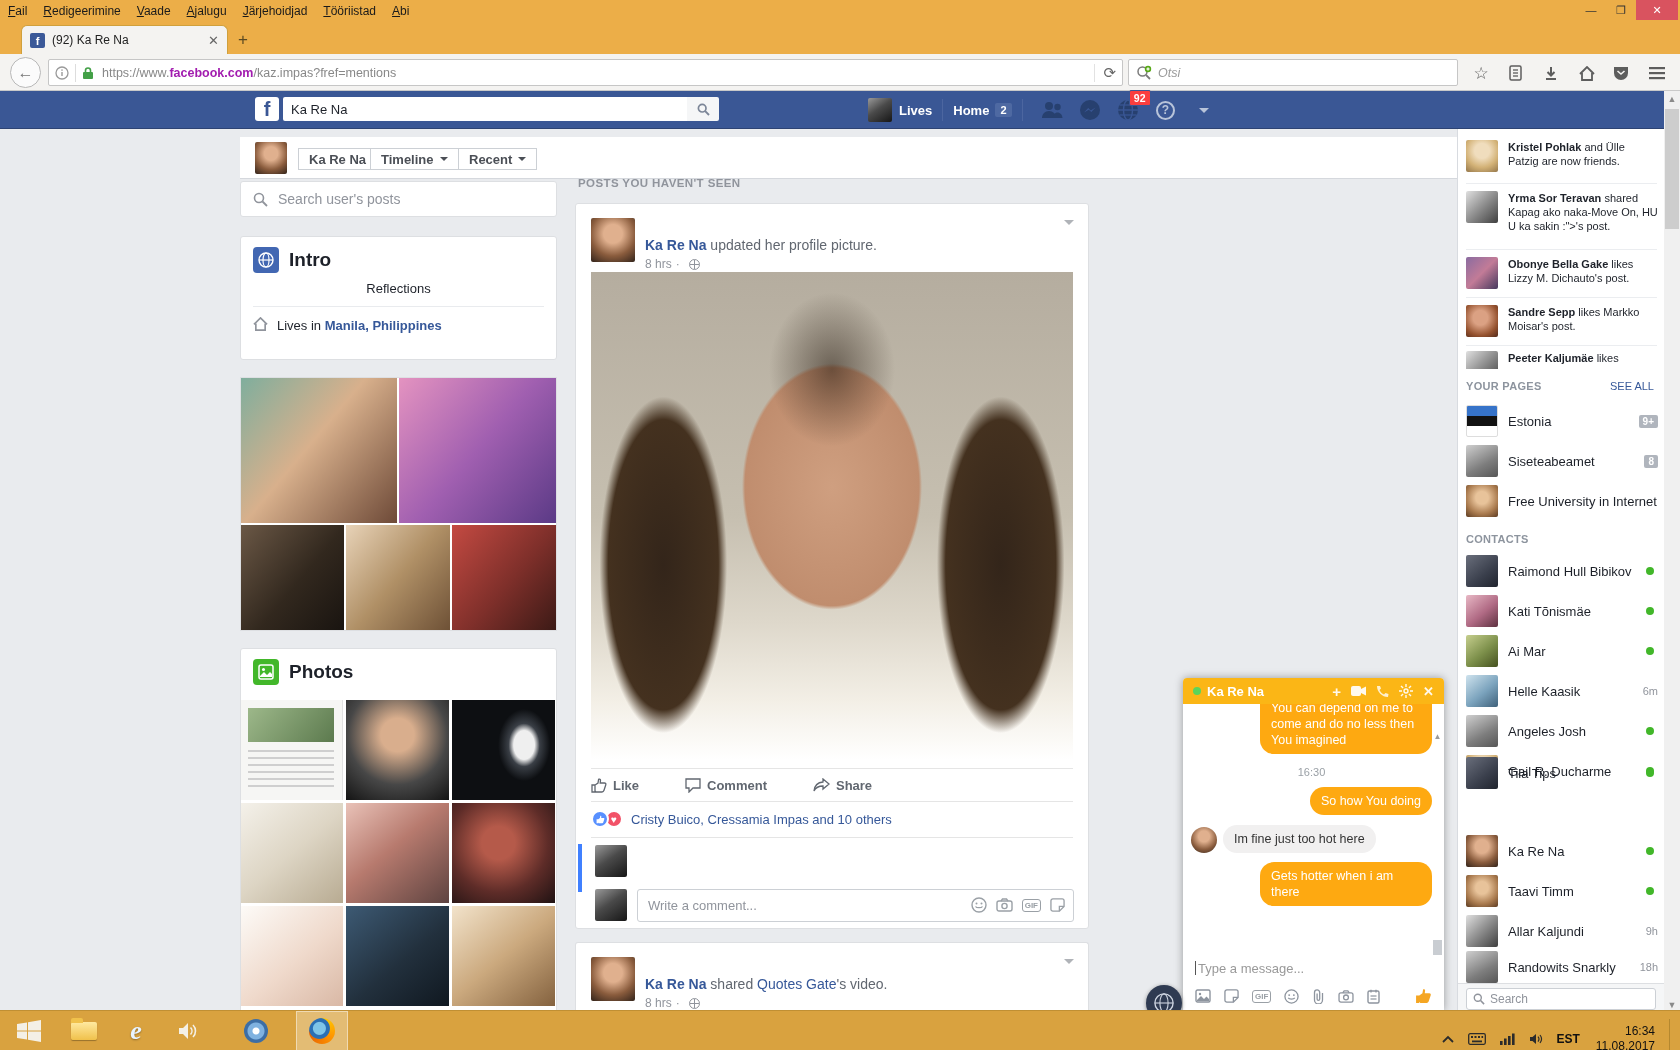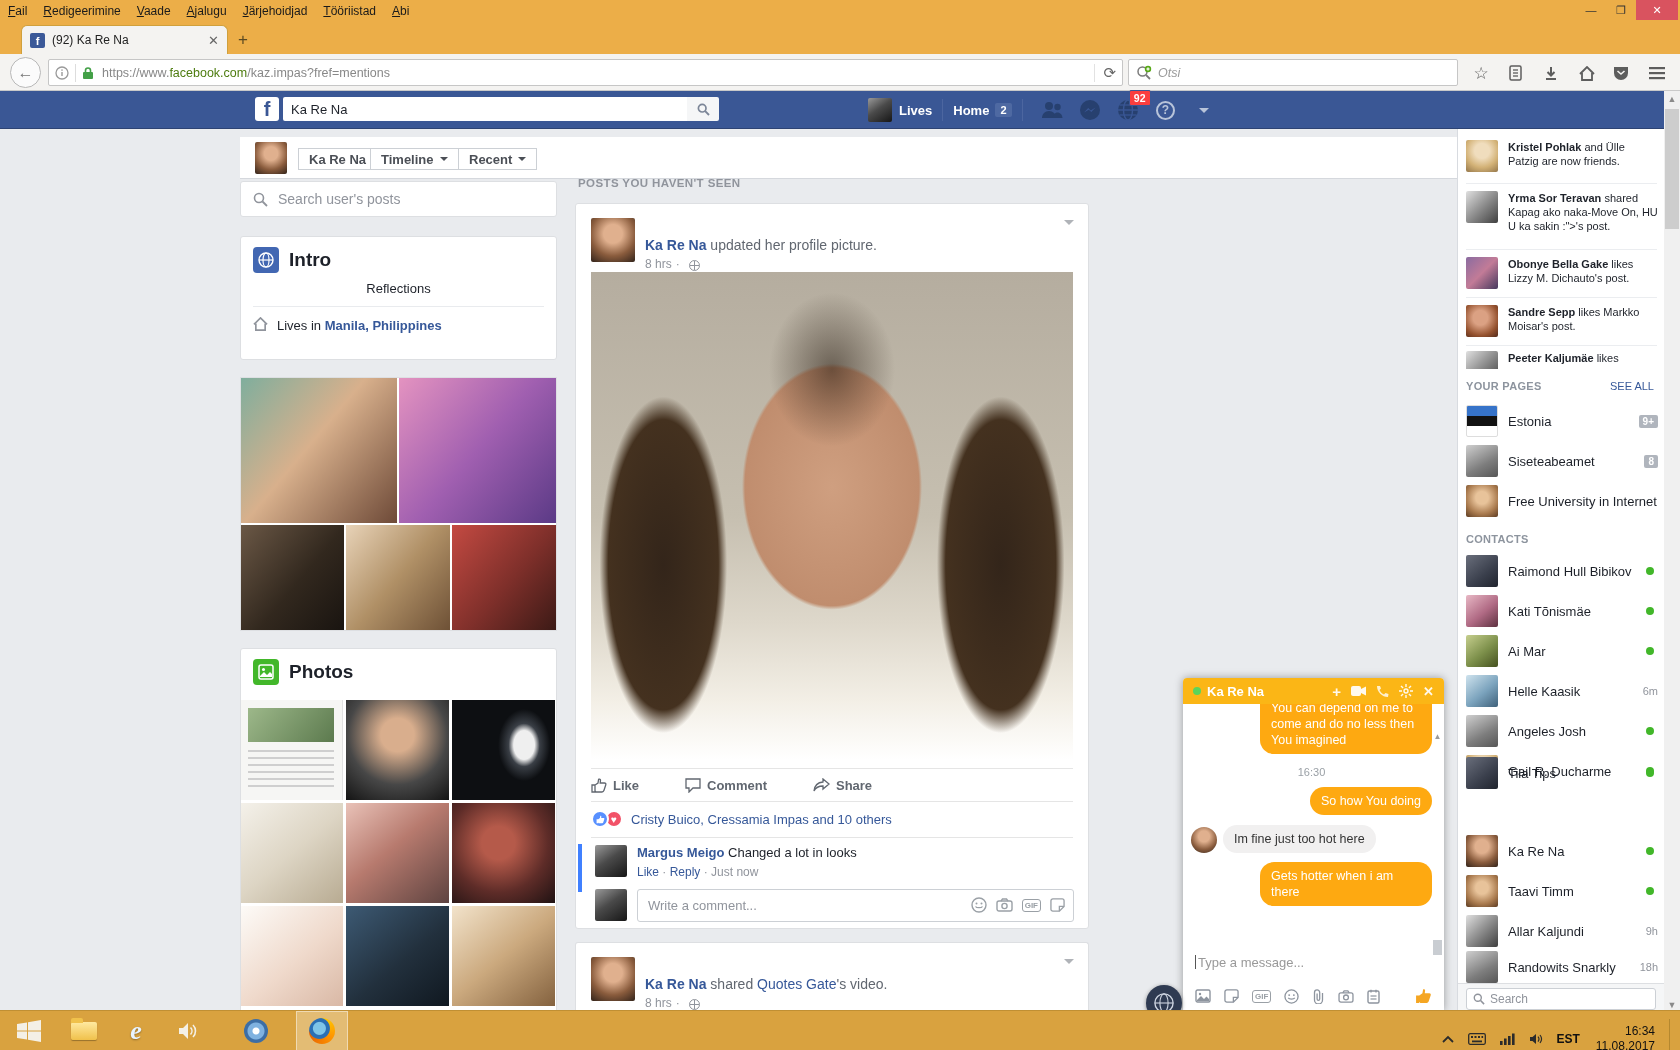--- a/index.html
+++ b/index.html
@@ -16,21 +16,21 @@
 #tab{position:absolute;left:21px;top:3px;width:207px;height:29px;background:#f4f3f1;border-radius:6px 6px 0 0;border:1px solid #d0a03c;border-bottom:none;display:flex;align-items:center;padding:0 8px}
 .favicon{width:15px;height:15px;background:#3b5998;border-radius:2px;color:#fff;font-weight:bold;font-size:11px;display:flex;align-items:flex-end;justify-content:center;line-height:14px}
 #tab .tabtitle{font-size:12px;color:#222;margin-left:7px;flex:1;white-space:nowrap;overflow:hidden}
 .tabclose{color:#666;font-size:13px;margin-left:4px}
 #newtab{position:absolute;left:238px;top:8px;font-size:17px;color:#5a4a22}
 #navbar{position:absolute;left:0;top:54px;width:1680px;height:37px;background:#f4f3f1;border-bottom:1px solid #c9c9c9;display:flex;align-items:center}
 #backbtn{position:absolute;left:10px;top:3px;width:31px;height:31px;border-radius:50%;border:1px solid #b8b8b8;background:#fbfbfb;color:#777;display:flex;align-items:center;justify-content:center;font-size:16px}
 #urlbar{position:absolute;left:48px;top:5px;width:1075px;height:27px;background:#fff;border:1px solid #c6c6c6;border-radius:2px;display:flex;align-items:center;padding:0 6px;font-size:12.5px}
 #urlbar .sep{width:1px;height:18px;background:#ddd;margin:0 6px}
 .urlscheme,.urlpath{color:#888}
-.urldomain{color:#4d7c0f;font-weight:normal}
+.urldomain{color:#a21caf;font-weight:bold}
 #reloadbtn{margin-left:auto;color:#666;font-size:15px;border-left:1px solid #e2e2e2;padding-left:8px}
 #searchbox{position:absolute;left:1128px;top:5px;width:330px;height:27px;background:#fff;border:1px solid #c6c6c6;border-radius:2px;display:flex;align-items:center;padding:0 7px}
 #searchbox .ph{color:#999;font-style:italic;font-size:12.5px;margin-left:6px}
 .tbicon{position:absolute;top:8px;width:22px;height:22px;color:#5d5d5d;display:flex;align-items:center;justify-content:center}
 
 #fbbar{position:absolute;left:0;top:91px;width:1664px;height:38px;background:#3a5795;border-bottom:1px solid #2d4373}
 #fblogo{position:absolute;left:255px;top:6px;width:24px;height:24px;background:#fff;border-radius:3px;color:#3a5795;font-weight:bold;font-size:20px;display:flex;align-items:flex-end;justify-content:center;line-height:23px}
 #fbsearch{position:absolute;left:283px;top:6px;width:404px;height:24px;background:#fff;border-radius:2px 0 0 2px;display:flex;align-items:center;padding:0 8px;font-size:13px;color:#1d2129}
 #fbsearchbtn{position:absolute;left:687px;top:6px;width:32px;height:24px;background:#f5f6f7;border-radius:0 2px 2px 0;display:flex;align-items:center;justify-content:center;color:#7c7c7c}
 .fbright{position:absolute;top:0;height:38px;display:flex;align-items:center;color:#fff}
@@ -74,21 +74,21 @@
 .pcell{position:absolute;width:103px;height:100px}
 
 #unseen{position:absolute;left:578px;top:48px;font-size:11.5px;font-weight:bold;color:#90949c;letter-spacing:.4px}
 #post1{left:575px;top:74px;width:514px;height:726px}
 #post2{left:575px;top:813px;width:514px;height:71px;border-bottom:none;border-radius:3px 3px 0 0;overflow:hidden}
 .posthead{position:absolute;left:15px;top:14px;display:flex}
 .posthead .pav{width:44px;height:44px;border-radius:2px;margin-right:10px}
 .pname{font-size:14px;color:#616770;margin-top:19px}
 .pname b{color:#365899}
 .pname .bluelink2{color:#365899;font-weight:normal}
-.pmeta{font-size:12px;color:#90949c;margin-top:4px;display:flex;align-items:flex-end}
+.pmeta{font-size:12px;color:#90949c;margin-top:4px;display:flex;align-items:center}
 .globedot{display:inline-block;width:11px;height:11px;border-radius:50%;border:1px solid #90949c;margin-left:5px;position:relative}
 .globedot::before{content:"";position:absolute;left:4px;top:0;width:1px;height:9px;background:#90949c}
 .globedot::after{content:"";position:absolute;left:0;top:4px;width:9px;height:1px;background:#90949c}
 .chev{position:absolute;right:14px;top:16px;width:0;height:0;border-left:5px solid transparent;border-right:5px solid transparent;border-top:5px solid #b0b3b8}
 .bigphoto{position:absolute;left:15px;top:68px;width:482px;height:488px;background:
  radial-gradient(90px 110px at 50% 20%,rgba(40,28,18,.55),rgba(40,28,18,0) 70%),
  radial-gradient(150px 205px at 50% 44%,#cf9f80 0%,#c08d6e 58%,rgba(192,141,110,0) 60%),
  radial-gradient(110px 290px at 15% 60%,#33251a 0%,#44311f 50%,rgba(68,49,31,0) 58%),
  radial-gradient(110px 290px at 85% 60%,#33251a 0%,#44311f 50%,rgba(68,49,31,0) 58%),
  linear-gradient(#b5ad9f 0%,#c6bfb0 50%,#ded8cb 72%,#f3efe6 88%,#ffffff 100%)}
@@ -146,21 +146,21 @@
 .bub{max-width:172px;padding:6px 11px;border-radius:14px;font-size:12.5px;line-height:16px;margin-top:9px}
 .out{background:#fea911;color:#fff;align-self:flex-end}
 .in{background:#f1f0f0;color:#333}
 .first{margin-top:-26px}
 .timeline-c{text-align:center;font-size:11px;color:#9aa0a6;margin-top:12px}
 .inrow{display:flex;align-items:flex-end;margin-top:10px}
 .inrow .iav{width:26px;height:26px;border-radius:50%;margin-right:6px;flex:none}
 #chatscroll{position:absolute;right:1px;top:28px;width:11px;height:247px}
 #chatscroll .sarr{position:absolute;left:0;width:11px;color:#9a9a9a;font-size:8px;text-align:center}
 #chatscroll .sthumb{position:absolute;left:1px;top:208px;width:9px;height:26px;background:#c9cdd2}
-#chatinput{height:26px;display:flex;padding:0 12px;font-size:13px;color:#999}
+#chatinput{height:26px;display:flex;align-items:center;padding:0 12px;font-size:13px;color:#999}
 .cursorbar{width:1px;height:14px;background:#555;margin-right:2px}
 #chaticons{height:30px;display:flex;align-items:center;padding:0 12px;color:#8d949e;border-radius:0}
 #chaticons>*{margin-right:13px}
 #chaticons .thumbup{margin-left:auto;margin-right:0;color:#f5a623}
 #chatmin{position:absolute;left:1146px;top:856px;width:36px;height:36px;border-radius:50%;background:#2f3b52;box-shadow:0 1px 4px rgba(0,0,0,.4);display:flex;align-items:center;justify-content:center;color:#cfd6e2}
 
 #taskbar{position:absolute;left:0;top:1010px;width:1680px;height:40px;background:#d9a23f;border-top:1px solid #c08f33}
 .tbtn{position:absolute;top:0;height:40px;display:flex;align-items:center;justify-content:center}
 .tbtn.active{background:rgba(255,255,255,.28);border:1px solid rgba(255,255,255,.45)}
 .folder{width:26px;height:18px;background:linear-gradient(#ffe9a0,#f0c14b);border-radius:2px;position:relative;box-shadow:0 1px 1px rgba(0,0,0,.3)}
@@ -487,26 +487,20 @@
             </svg>
         </span>
         <span class="rc love">♥</span>
         <span class="reacttext">Cristy Buico, Cressamia Impas and 10 others</span>
       </div>
       <div style="position:absolute;left:15px;top:633px;width:482px;border-top:1px solid #e5e5e5"></div>
       <div class="commentblock">
         <div class="bluebar"></div>
         <div class="crow">
           <div class="cav av-margus"></div>
-          <div>
-            <div class="ctext"><b>Margus Meigo</b> <span>Changed a lot in looks</span></div>
-            <div class="cmeta">
-              <span class="ml">Like</span> · <span class="ml">Reply</span> · <span>Just now</span>
-            </div>
-          </div>
         </div>
         <div class="writerow">
           <div class="cav av-margus"></div>
           <div class="wbox">
             <span>Write a comment...</span>
             <span class="wicons">
               <span class="icn">
                 <svg width="16" height="16" viewBox="0 0 16 16">
                     <circle cx="8" cy="8" r="7" fill="none" stroke="#9aa0a6" stroke-width="1.4"></circle>
                     <circle cx="5.5" cy="6.5" r="1" fill="#9aa0a6"></circle>

